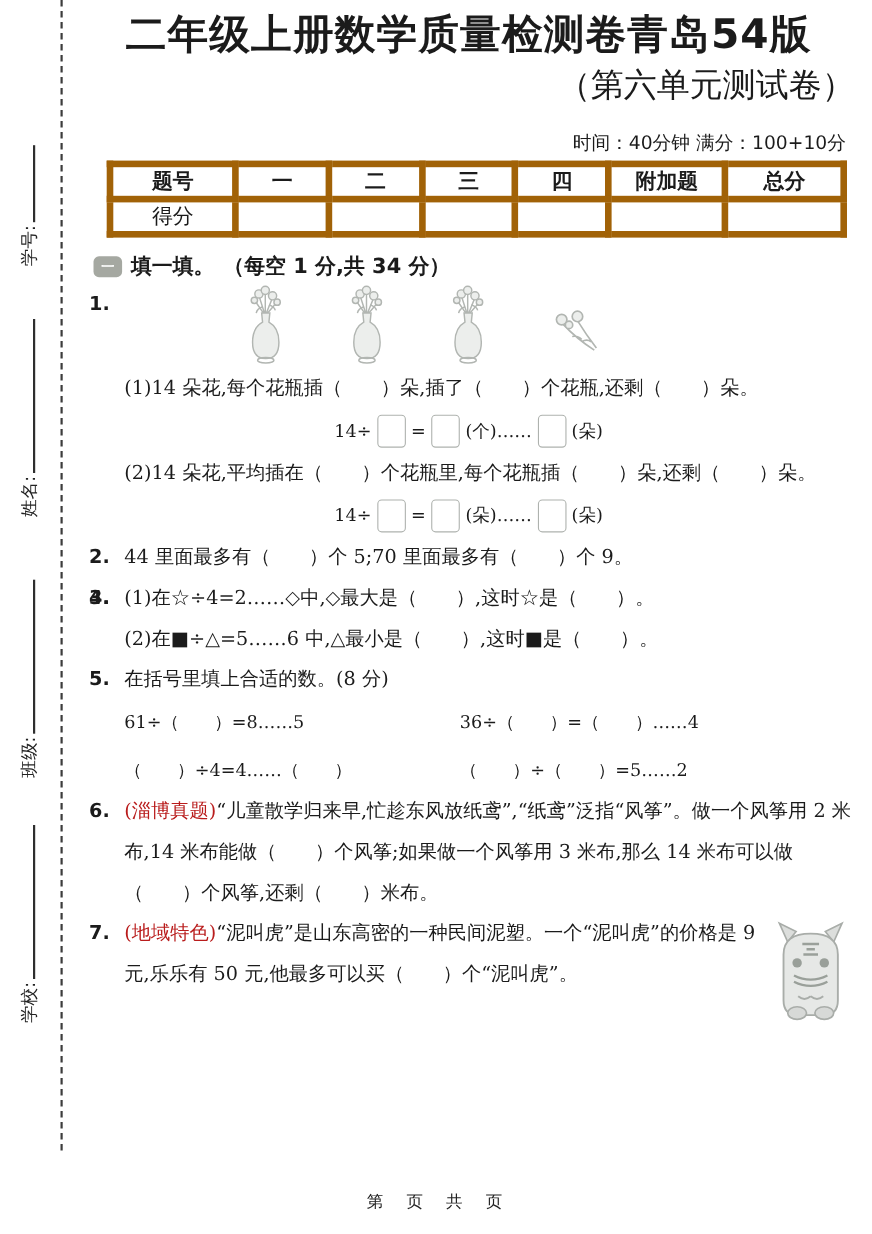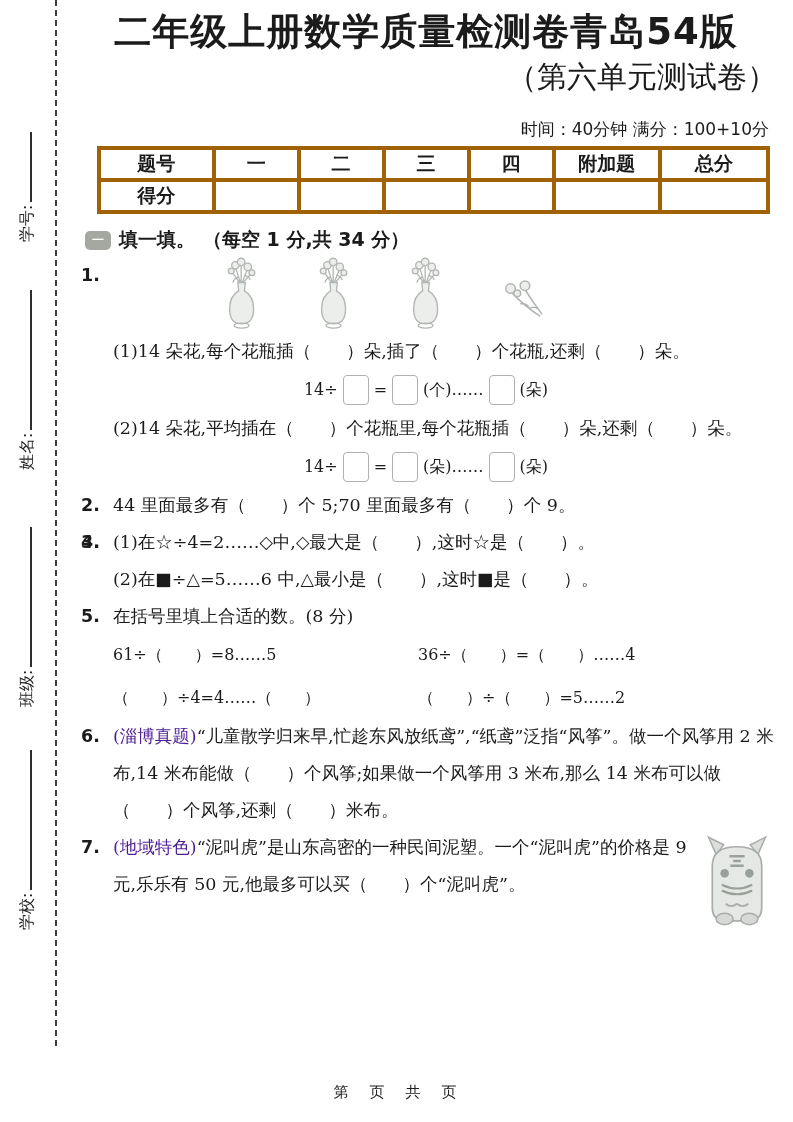--- a/index.html
+++ b/index.html
@@ -17,34 +17,34 @@
   .main { position:absolute; left:75px; top:0; width:702px; }
 
   .title { font-family:"DejaVu Sans", sans-serif; font-weight:bold; font-size:37px;
            text-align:center; margin-top:7px; letter-spacing:1px; }
   .subtitle { font-family:"DejaVu Sans", sans-serif; font-weight:normal; font-size:30px;
               text-align:right; }
   .exam-info { font-family:"DejaVu Sans", sans-serif; font-size:17px; text-align:right;
                margin:20px 8px 5px 0; }
 
   table.score { border-collapse:collapse; width:673px; margin-left:22px; table-layout:fixed; }
-  table.score th, table.score td { border:4px solid #a16207; height:32px; text-align:center;
+  table.score th, table.score td { border:6px solid #a16207; height:32px; text-align:center;
                font-size:19px; font-family:"DejaVu Serif", serif; }
   table.score th { font-weight:bold; }
-  table.score td.rl { font-weight:bold; }
+  table.score td.rl { font-weight:normal; }
   .c-qh { width:17%; } .c-n { width:12.6%; } .c-fj { width:15.8%; } .c-zf { width:16%; }
 
   .section { margin:13px 0 0 10px; display:flex; align-items:center; gap:8px;
              font-family:"DejaVu Sans", sans-serif; font-size:19px; font-weight:bold; }
   .badge { width:26px; height:19px; background:#a5a8a1; border-radius:5px; color:#fff;
            font-size:12px; display:flex; align-items:center; justify-content:center; flex:0 0 auto; }
 
   .q { position:relative; padding-left:38px; font-size:17.5px; line-height:37px; }
   .qnum { position:absolute; left:6px; top:0; font-family:"DejaVu Sans", sans-serif; font-weight:bold; }
-  .tag { color:#4c1d95;margin-top:14px; }
+  .tag { color:#b91c1c;margin-top:14px; }
 
   .flowers-row { display:flex; align-items:flex-end; gap:50px; margin:4px 0 0 108px; height:76px; }
   .flowers-row svg { display:block; }
 
   .equation { display:flex; align-items:center; justify-content:center; font-size:16px;
               margin:3px 0 3px -38px; line-height:34px; }
   .ans-box { width:26px; height:30px; border:1.6px solid #aeb2ae; border-radius:4px;
              margin:0 5px; background:#fff; flex:0 0 auto; }
 
   .q5-grid { display:grid; grid-template-columns:305px 1fr; row-gap:3px; font-size:16px; line-height:40px; }

